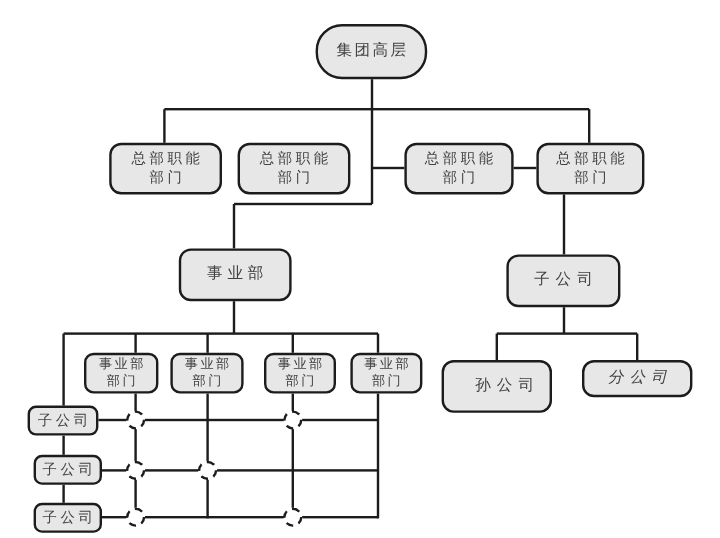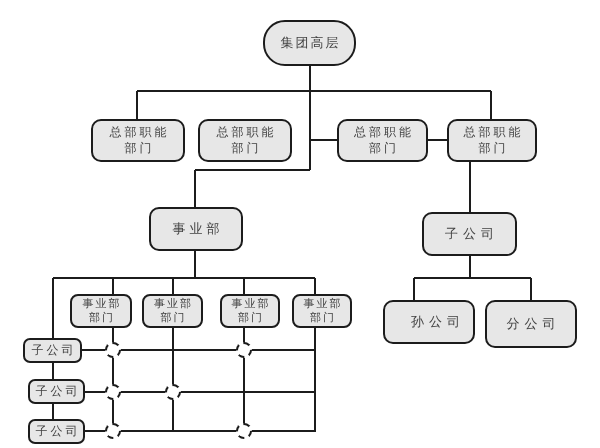--- a/index.html
+++ b/index.html
@@ -81,21 +81,21 @@
     <div class="connector" style="left: 469px; top: 256px; width: 2px; height: 22px;"></div>
     <div class="connector" style="left: 414px; top: 277px; width: 117px; height: 2px;"></div>
     <div class="connector" style="left: 413px; top: 278px; width: 2px; height: 22px;"></div>
     <div class="connector" style="left: 530px; top: 278px; width: 2px; height: 22px;"></div>
     <div class="junction" style="left: 105px; top: 342px; width: 16px; height: 16px;"></div>
     <div class="junction" style="left: 236px; top: 342px; width: 16px; height: 16px;"></div>
     <div class="junction" style="left: 105px; top: 384px; width: 16px; height: 16px;"></div>
     <div class="junction" style="left: 165px; top: 384px; width: 16px; height: 16px;"></div>
     <div class="junction" style="left: 105px; top: 423px; width: 16px; height: 16px;"></div>
     <div class="junction" style="left: 236px; top: 423px; width: 16px; height: 16px;"></div>
-    <div class="node" title="集团高层" style="left: 263px; top: 20px; width: 93px; height: 46px; font-size: 13px; letter-spacing: 2px; padding-left: 2px; border-radius: 22px;">
+    <div class="node" title="集团高层" style="left: 263px; top: 20px; width: 93px; height: 46px; font-size: 13px; letter-spacing: 2px; padding-left: 2px; border-radius: 22px; font-family: Liberation Mono, monospace;">
       <div>集团高层</div>
     </div>
     <div class="node" title="总部职能部门" style="left: 91px; top: 119px; width: 94px; height: 43px; font-size: 12px; letter-spacing: 3px; padding-left: 3px; border-radius: 10px;">
       <div>总部职能</div>
       <div>部门</div>
     </div>
     <div class="node" title="总部职能部门" style="left: 198px; top: 119px; width: 94px; height: 43px; font-size: 12px; letter-spacing: 3px; padding-left: 3px; border-radius: 10px;">
       <div>总部职能</div>
       <div>部门</div>
     </div>
@@ -131,19 +131,19 @@
     </div>
     <div class="node" title="子公司" style="left: 28px; top: 379px; width: 57px; height: 25px; font-size: 12px; letter-spacing: 3px; padding-left: 3px; border-radius: 7px;">
       <div>子公司</div>
     </div>
     <div class="node" title="子公司" style="left: 28px; top: 419px; width: 57px; height: 25px; font-size: 12px; letter-spacing: 3px; padding-left: 3px; border-radius: 7px;">
       <div>子公司</div>
     </div>
     <div class="node" title="子公司" style="left: 422px; top: 212px; width: 95px; height: 44px; font-size: 13px; letter-spacing: 5px; padding-left: 5px; border-radius: 10px;">
       <div>子公司</div>
     </div>
-    <div class="node" title="孙公司" style="left: 368px; top: 300px; width: 92px; height: 44px; font-size: 13px; letter-spacing: 5px; padding-left: 18px; border-radius: 10px; margin-left: 15px;">
+    <div class="node" title="孙公司" style="left: 368px; top: 300px; width: 92px; height: 44px; font-size: 13px; letter-spacing: 5px; padding-left: 18px; border-radius: 10px;">
       <div>孙公司</div>
     </div>
-    <div class="node" title="分公司" style="left: 485px; top: 300px; width: 92px; height: 48px; font-size: 13px; letter-spacing: 5px; padding-left: 5px; border-radius: 10px;">
+    <div class="node" title="分公司" style="left: 485px; top: 300px; width: 92px; height: 31px; font-size: 13px; letter-spacing: 5px; padding-left: 5px; border-radius: 10px; font-style: italic;">
       <div>分公司</div>
     </div>
   </div>
 
 </body></html>

